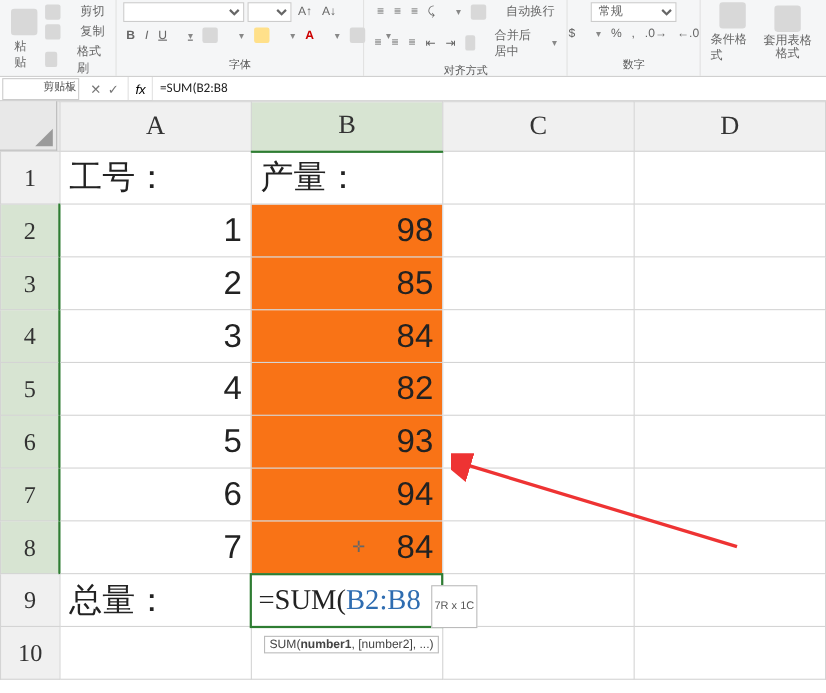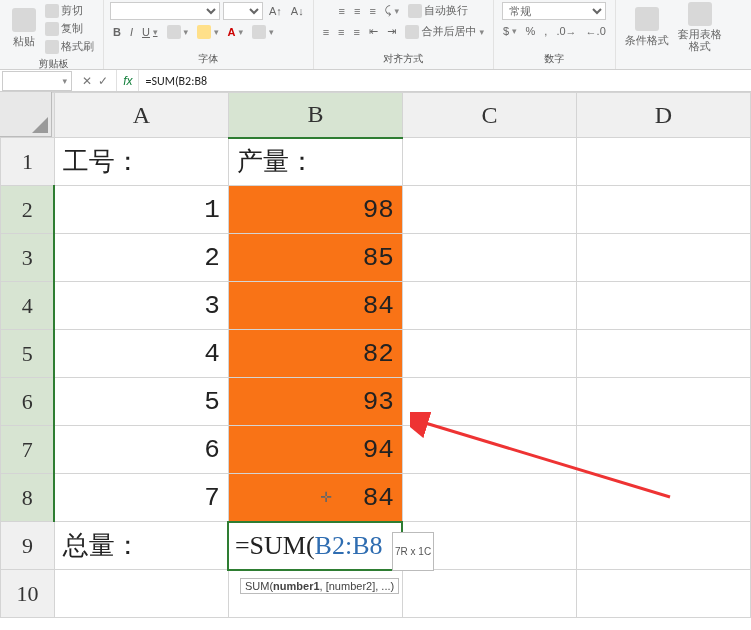--- a/index.html
+++ b/index.html
@@ -40,21 +40,21 @@
   .ribbon-label {
     font-size: 10px;
     color: #555;
     padding: 2px 0 1px;
     text-align: center;
     width: 100%;
   }
   .mini-btn {
     display: inline-flex;
     align-items: center;
-    gap: 2px;
+    gap: 18px;
     padding: 1px 3px;
     color: #666;
     font-size: 11px;
     cursor: default;
   }
   .mini-icon {
     width: 14px; height: 14px;
     display: inline-block;
     background: #d8d8d8;
     border-radius: 2px;
@@ -98,21 +98,21 @@
     display:flex;
     align-items:center;
     gap:6px;
     padding:0 8px;
     color:#777;
     border-right:1px solid #e0e0e0;
     height:100%;
   }
   .fx {
     font-style: italic;
-    color:#15803d;
+    color:#000000;
     padding:0 6px;
     border-right:1px solid #e0e0e0;
     height:100%;
     display:flex; align-items:center;
   }
   .formula-input {
     flex:1;
     height:100%;
     border:none;
     outline:none;
@@ -165,22 +165,22 @@
     font-weight:normal;
     font-family: "Times New Roman", serif;
     font-size:22px;
     color:#333;
     text-align:center;
     height:48px;
   }
   .sheet tbody th.sel { background:#d7e4d2; border-right:2px solid #2e7d32; }
   .sheet td {
     height:48px;
-    font-family: Liberation Mono, monospace;
-    font-size:26px;
+    font-family: Liberation Sans, sans-serif;
+    font-size:30px;
     padding: 0 8px;
     text-align:right;
     color:#222;
     background:#fff;
     vertical-align:middle;
   }
   .sheet td.textcell { text-align:left; }
   .colA { width:168px; }
   .colB { width:168px; }
   .colC { width:168px; }
@@ -319,21 +319,21 @@
             <span>合并后居中</span>
             <span class="dd">▾</span>
           </span>
       </div>
     </div>
     <div class="ribbon-label">对齐方式</div>
   </div>
 
   <div class="ribbon-group" style="min-width:110px">
     <div class="ribbon-top col-stack" style="gap:4px;">
-      <select class="fake" style="width:104px">
+      <select class="fake" style="width:78px">
         <option>常规</option>
       </select>
       <div class="row-flex">
         <span class="mini-btn">$<span class="dd">▾</span></span>
         <span class="mini-btn">%</span>
         <span class="mini-btn">,</span>
         <span class="mini-btn">.0→</span>
         <span class="mini-btn">←.0</span>
       </div>
     </div>

